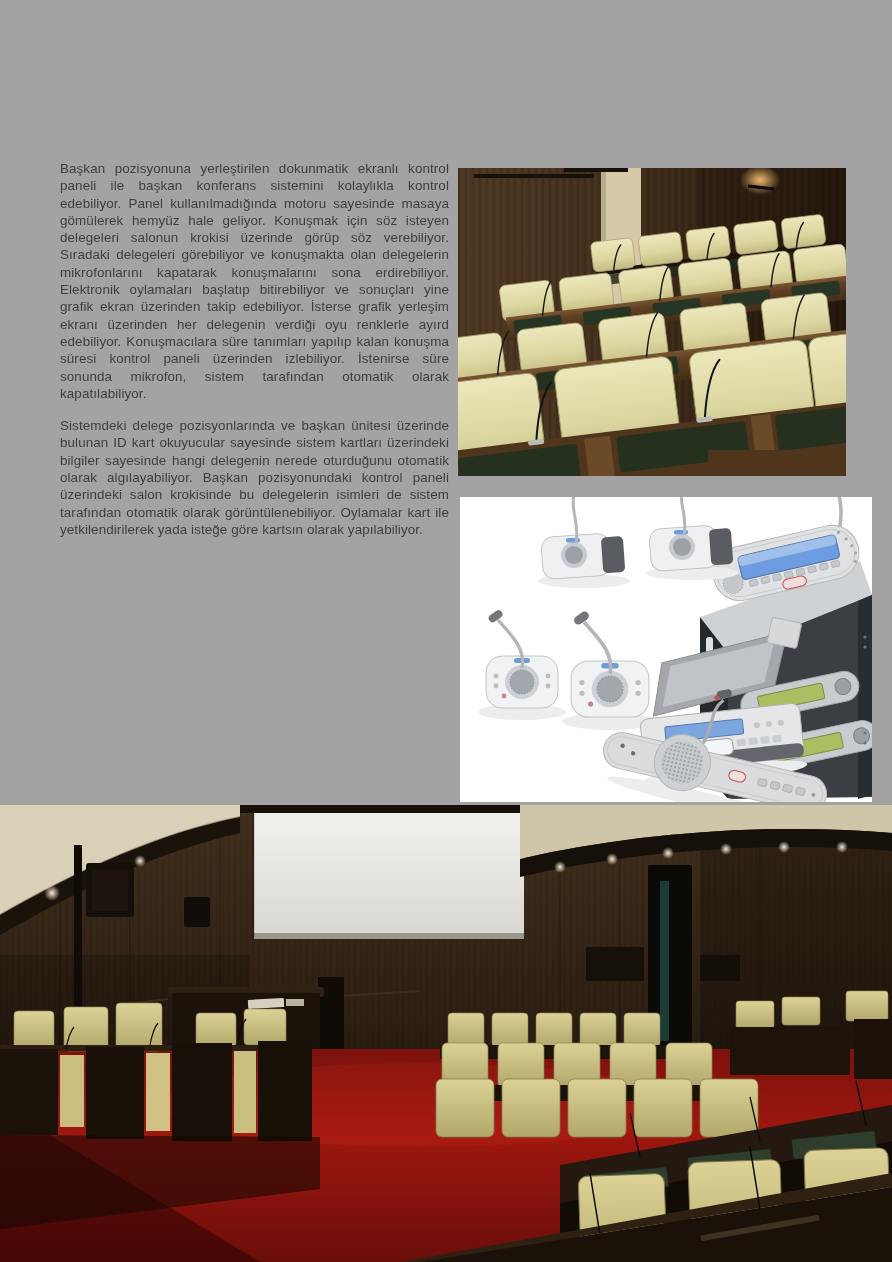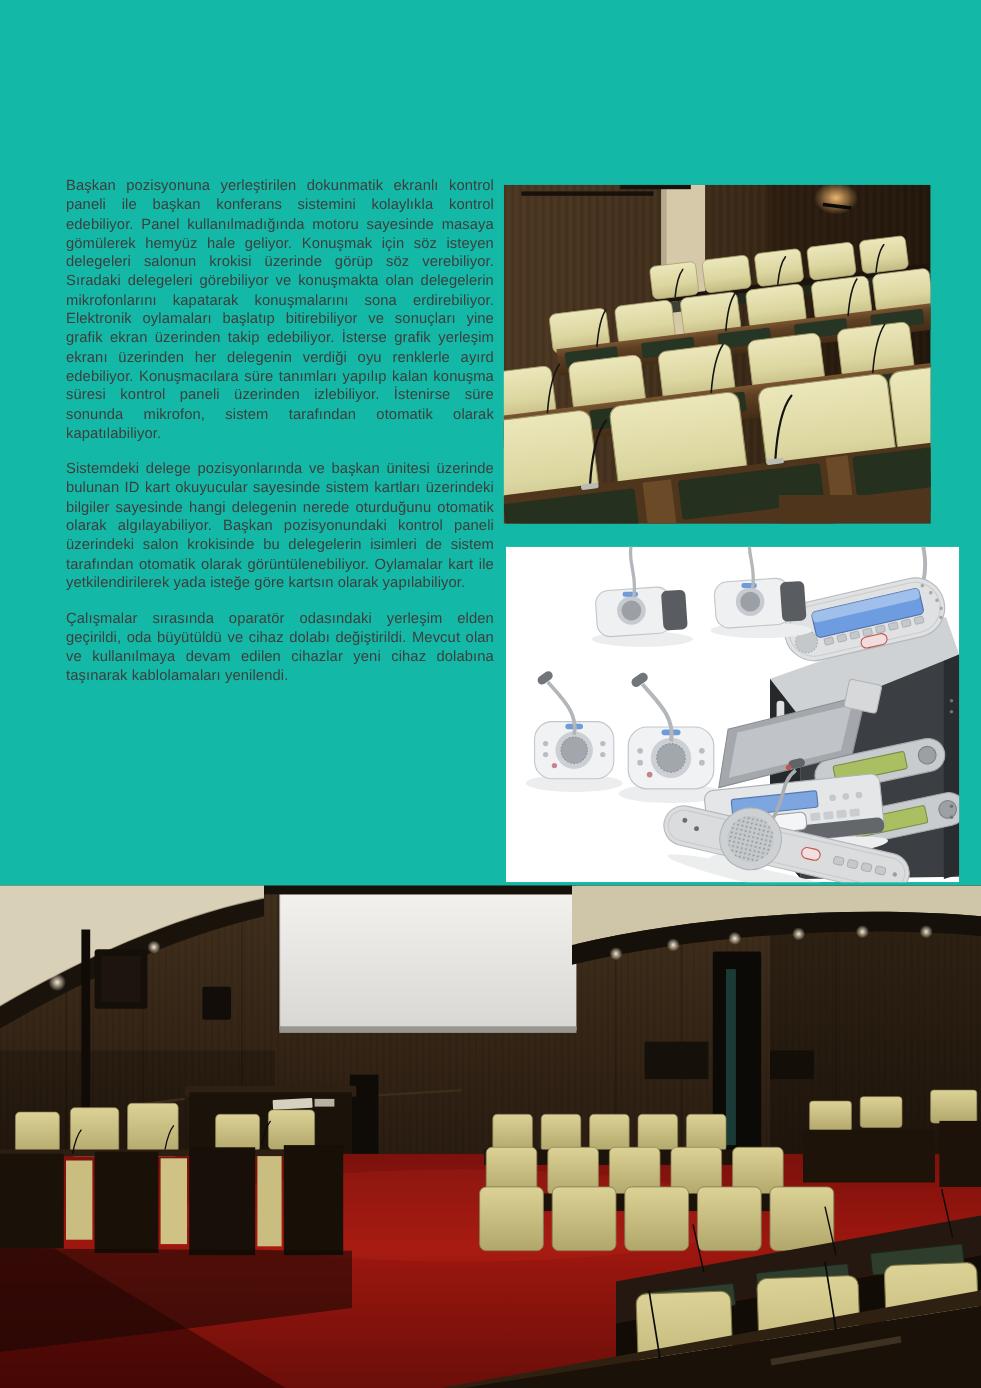--- a/index.html
+++ b/index.html
@@ -1,35 +1,34 @@
 <!DOCTYPE html>
 <html><head>
 <meta charset="utf-8">
 <style>
   html,body{margin:0;padding:0;background:#ffffff;}
-  .page{position:relative;width:892px;height:1262px;background:#14b8a6;overflow:hidden;
+  .page{position:relative;width:892px;height:1262px;background:#a3a3a3;overflow:hidden;
         font-family:"Liberation Sans",sans-serif;}
   .text-col{position:absolute;left:60px;top:160px;width:389px;color:#3e3e3e;
             font-size:13.4px;line-height:17.3px;text-align:justify;letter-spacing:0.1px;}
   .para{margin:0 0 15px 0;}
   figure.fig{position:absolute;margin:0;padding:0;}
   .fig-top{left:458px;top:168px;width:388px;height:308px;}
   .fig-prod{left:460px;top:497px;width:412px;height:305px;}
   .fig-bottom{left:0;top:805px;width:892px;height:457px;}
   figure.fig svg{display:block;width:100%;height:100%;}
 </style>
 </head>
 <body>
 
 <div class="page">
 
   <section class="text-col">
     <p class="para">Başkan pozisyonuna yerleştirilen dokunmatik ekranlı kontrol paneli ile başkan konferans sistemini kolaylıkla kontrol edebiliyor. Panel kullanılmadığında motoru sayesinde masaya gömülerek hemyüz hale geliyor. Konuşmak için söz isteyen delegeleri salonun krokisi üzerinde görüp söz verebiliyor. Sıradaki delegeleri görebiliyor ve konuşmakta olan delegelerin mikrofonlarını kapatarak konuşmalarını sona erdirebiliyor. Elektronik oylamaları başlatıp bitirebiliyor ve sonuçları yine grafik ekran üzerinden takip edebiliyor. İsterse grafik yerleşim ekranı üzerinden her delegenin verdiği oyu renklerle ayırd edebiliyor. Konuşmacılara süre tanımları yapılıp kalan konuşma süresi kontrol paneli üzerinden izlebiliyor. İstenirse süre sonunda mikrofon, sistem tarafından otomatik olarak kapatılabiliyor.</p>
     <p class="para">Sistemdeki delege pozisyonlarında ve başkan ünitesi üzerinde bulunan ID kart okuyucular sayesinde sistem kartları üzerindeki bilgiler sayesinde hangi delegenin nerede oturduğunu otomatik olarak algılayabiliyor. Başkan pozisyonundaki kontrol paneli üzerindeki salon krokisinde bu delegelerin isimleri de sistem tarafından otomatik olarak görüntülenebiliyor. Oylamalar kart ile yetkilendirilerek yada isteğe göre kartsın olarak yapılabiliyor.</p>
-    <p class="para">Çalışmalar sırasında oparatör odasındaki yerleşim elden geçirildi, oda büyütüldü ve cihaz dolabı değiştirildi. Mevcut olan ve kullanılmaya devam edilen cihazlar yeni cihaz dolabına taşınarak kablolamaları yenilendi.</p>
   </section>
 
   <figure class="fig fig-top">
     <svg viewBox="0 0 388 308" preserveAspectRatio="none">
       <defs>
         <linearGradient id="t-wood" x1="0" y1="0" x2="1" y2="0">
           <stop offset="0" stop-color="#4d3823"></stop>
             <stop offset="0.38" stop-color="#43301d"></stop>
           <stop offset="0.6" stop-color="#3a2817"></stop>
             <stop offset="1" stop-color="#2c1e11"></stop>

